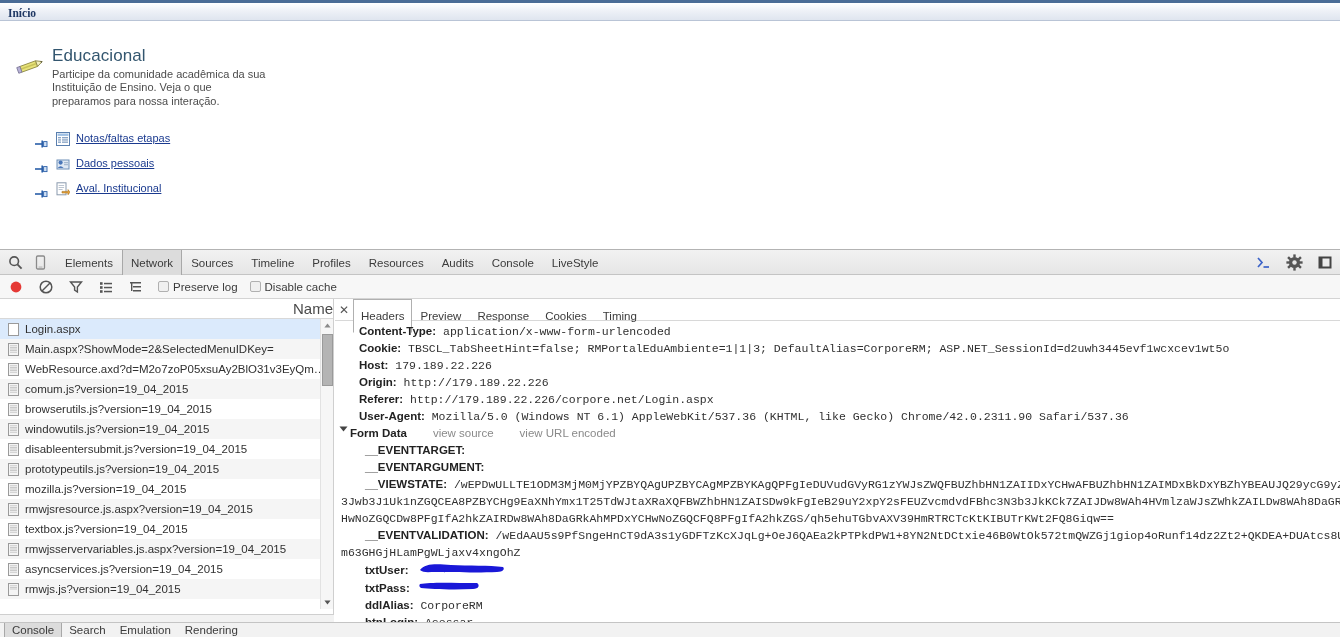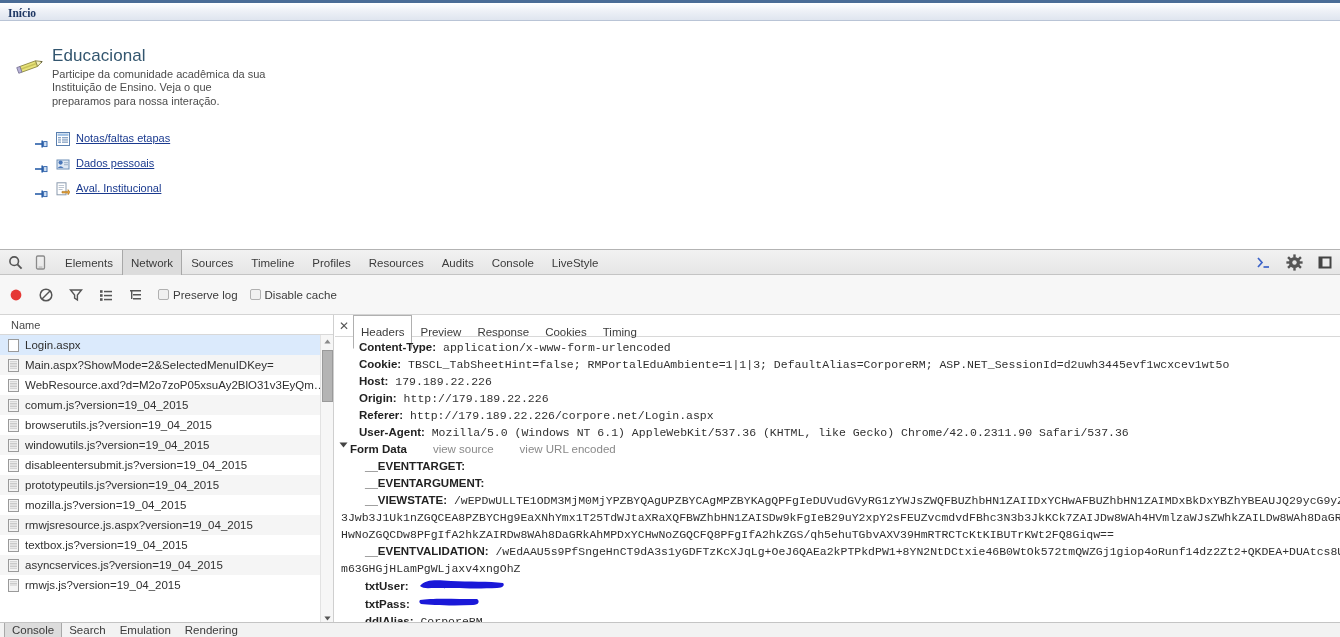--- a/index.html
+++ b/index.html
@@ -79,21 +79,21 @@
   .dt-tab.active {
     background: #dcdcdc;
     border-left: 1px solid #a8a8a8; border-right: 1px solid #a8a8a8;
   }
   .dt-ico-search { position: absolute; left: 8px; top: 5px; width: 15px; height: 15px; cursor: pointer; }
   .dt-ico-device { position: absolute; left: 34px; top: 5px; width: 13px; height: 15px; cursor: pointer; }
   .dt-right { position: absolute; right: 6px; top: 0; height: 25px; display: flex; align-items: center; gap: 14px; }
   .dt-r-ico { width: 17px; height: 17px; cursor: pointer; }
 
   .dt-subbar {
-    position: relative; height: 40px; width: 1340px;
+    position: relative; height: 24px; width: 1340px;
     background: #f7f7f7; border-bottom: 1px solid #d4d4d4;
     display: flex; align-items: center; padding-left: 8px; gap: 0px;
   }
   .sb-ico { width: 16px; height: 16px; margin-right: 14px; cursor: pointer; }
   .sb-chk { display: flex; align-items: center; margin-right: 12px; cursor: pointer; }
   .sb-box {
     width: 11px; height: 11px; border: 1px solid #b0b0b0; background: #f0f0f0;
     border-radius: 2px; margin-right: 4px;
   }
   .sb-txt { font-size: 11.5px; color: #3b3b3b; }
@@ -101,21 +101,21 @@
   .dt-body { position: relative; width: 1340px; height: 337px; }
 
   
   .req-panel {
     position: absolute; left: 0; top: 0; width: 334px; height: 337px;
     border-right: 1px solid #cfcfcf; background: #ffffff;
   }
   .req-head {
     height: 20px; border-bottom: 1px solid #d8d8d8;
     background: #ffffff;
-    font-size: 11px; color: #4a4a4a; padding-left: 11px; line-height: 20px;
+    font-size: 15px; color: #4a4a4a; padding-left: 11px; line-height: 20px; text-align: right;
   }
   .req-scroll { position: relative; height: 290px; overflow: hidden; }
   .req-row {
     height: 20px; display: flex; align-items: center;
     font-size: 11.5px; color: #303030; padding-left: 8px;
     white-space: nowrap; overflow: hidden; cursor: default;
   }
   .req-row:nth-child(even) { background: #f5f5f5; }
   .req-row.selected { background: #dbeafc; }
   .req-file-ico { width: 11px; height: 13px; margin-right: 6px; flex: 0 0 auto; }
@@ -603,20 +603,35 @@
                 <rect x="0.5" y="0.5" width="10" height="12" fill="#f4f4f4" stroke="#9a9a9a"></rect>
                 <g fill="#c0c0c0">
                   <rect x="2" y="2.4" width="7" height="0.8"></rect>
                   <rect x="2" y="4" width="7" height="0.8"></rect>
                   <rect x="2" y="5.6" width="7" height="0.8"></rect>
                   <rect x="2" y="7.2" width="7" height="0.8"></rect>
                   <rect x="2" y="8.8" width="7" height="0.8"></rect>
                 </g>
               </svg>
           </span>
+          <span class="req-name">rmwjsservervariables.js.aspx?version=19_04_2015</span>
+        </div>
+        <div class="req-row">
+          <span class="req-file-ico">
+            <svg width="11" height="13" viewBox="0 0 11 13">
+                <rect x="0.5" y="0.5" width="10" height="12" fill="#f4f4f4" stroke="#9a9a9a"></rect>
+                <g fill="#c0c0c0">
+                  <rect x="2" y="2.4" width="7" height="0.8"></rect>
+                  <rect x="2" y="4" width="7" height="0.8"></rect>
+                  <rect x="2" y="5.6" width="7" height="0.8"></rect>
+                  <rect x="2" y="7.2" width="7" height="0.8"></rect>
+                  <rect x="2" y="8.8" width="7" height="0.8"></rect>
+                </g>
+              </svg>
+          </span>
           <span class="req-name">asyncservices.js?version=19_04_2015</span>
         </div>
         <div class="req-row">
           <span class="req-file-ico">
             <svg width="11" height="13" viewBox="0 0 11 13">
                 <rect x="0.5" y="0.5" width="10" height="12" fill="#f4f4f4" stroke="#9a9a9a"></rect>
                 <g fill="#c0c0c0">
                   <rect x="2" y="2.4" width="7" height="0.8"></rect>
                   <rect x="2" y="4" width="7" height="0.8"></rect>
                   <rect x="2" y="5.6" width="7" height="0.8"></rect>

